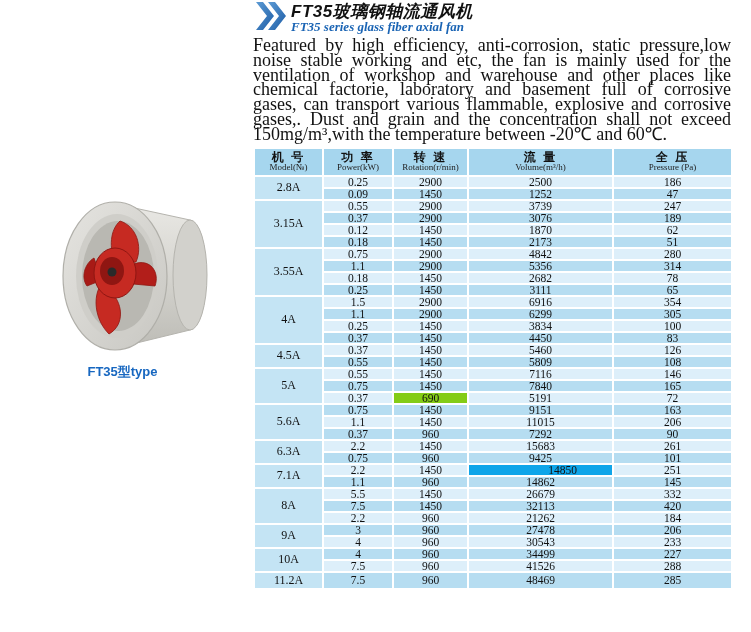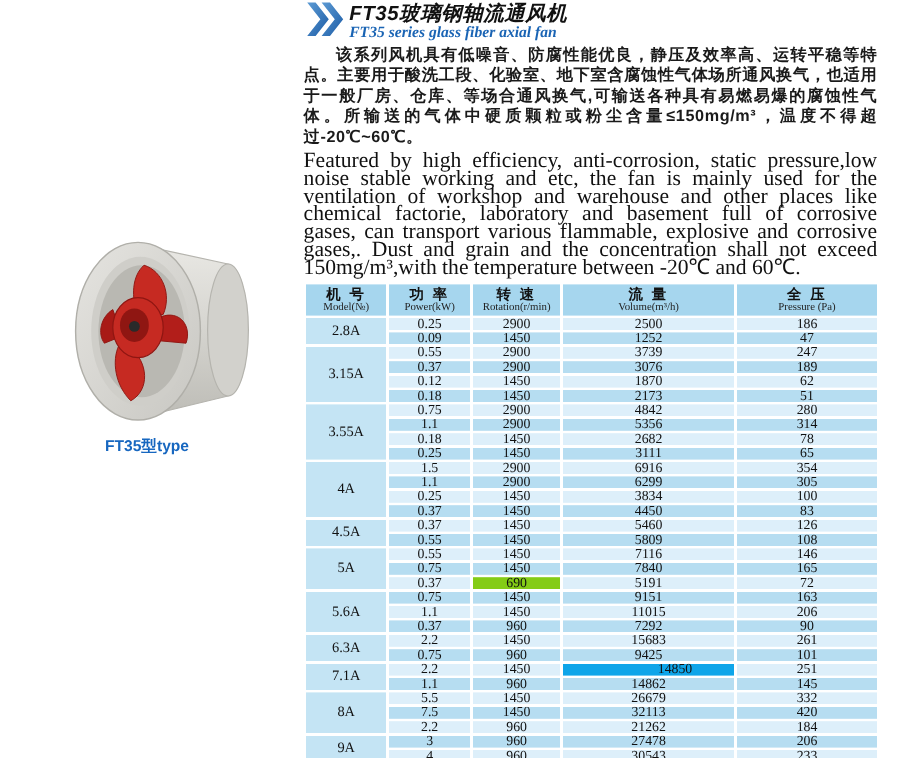--- a/index.html
+++ b/index.html
@@ -108,21 +108,20 @@
           <stop offset="1" stop-color="#1c5ca6"></stop>
         </linearGradient>
       </defs>
       <polygon points="1,1 12,15 1,29 8,29 19,15 8,1" fill="url(#chevGrad)"></polygon>
       <polygon points="13,1 24,15 13,29 20,29 31,15 20,1" fill="url(#chevGrad)"></polygon>
     </svg>
     <div class="doc-title">FT35玻璃钢轴流通风机</div>
     <div class="doc-subtitle">FT35 series glass fiber axial fan</div>
   </div>
 
-  <p class="para-zh">该系列风机具有低噪音、防腐性能优良，静压及效率高、运转平稳等特点。主要用于酸洗工段、化验室、地下室含腐蚀性气体场所通风换气，也适用于一般厂房、仓库、等场合通风换气,可输送各种具有易燃易爆的腐蚀性气体。所输送的气体中硬质颗粒或粉尘含量≤150mg/m³，温度不得超过-20℃~60℃。</p>
 
   <p class="para-en">Featured by high efficiency, anti-corrosion, static pressure,low noise stable working and etc, the fan is mainly used for the ventilation of workshop and warehouse  and other places like chemical factorie, laboratory and basement full of corrosive gases, can transport various flammable, explosive and corrosive gases,. Dust and grain and the concentration shall not exceed 150mg/m³,with the temperature between -20℃ and 60℃.</p>
 
   <table class="spec-table">
     <colgroup>
         <col style="width: 69px;">
         <col style="width: 70px;">
         <col style="width: 75px;">
         <col style="width: 145px;">
         <col style="width: 119px;">

